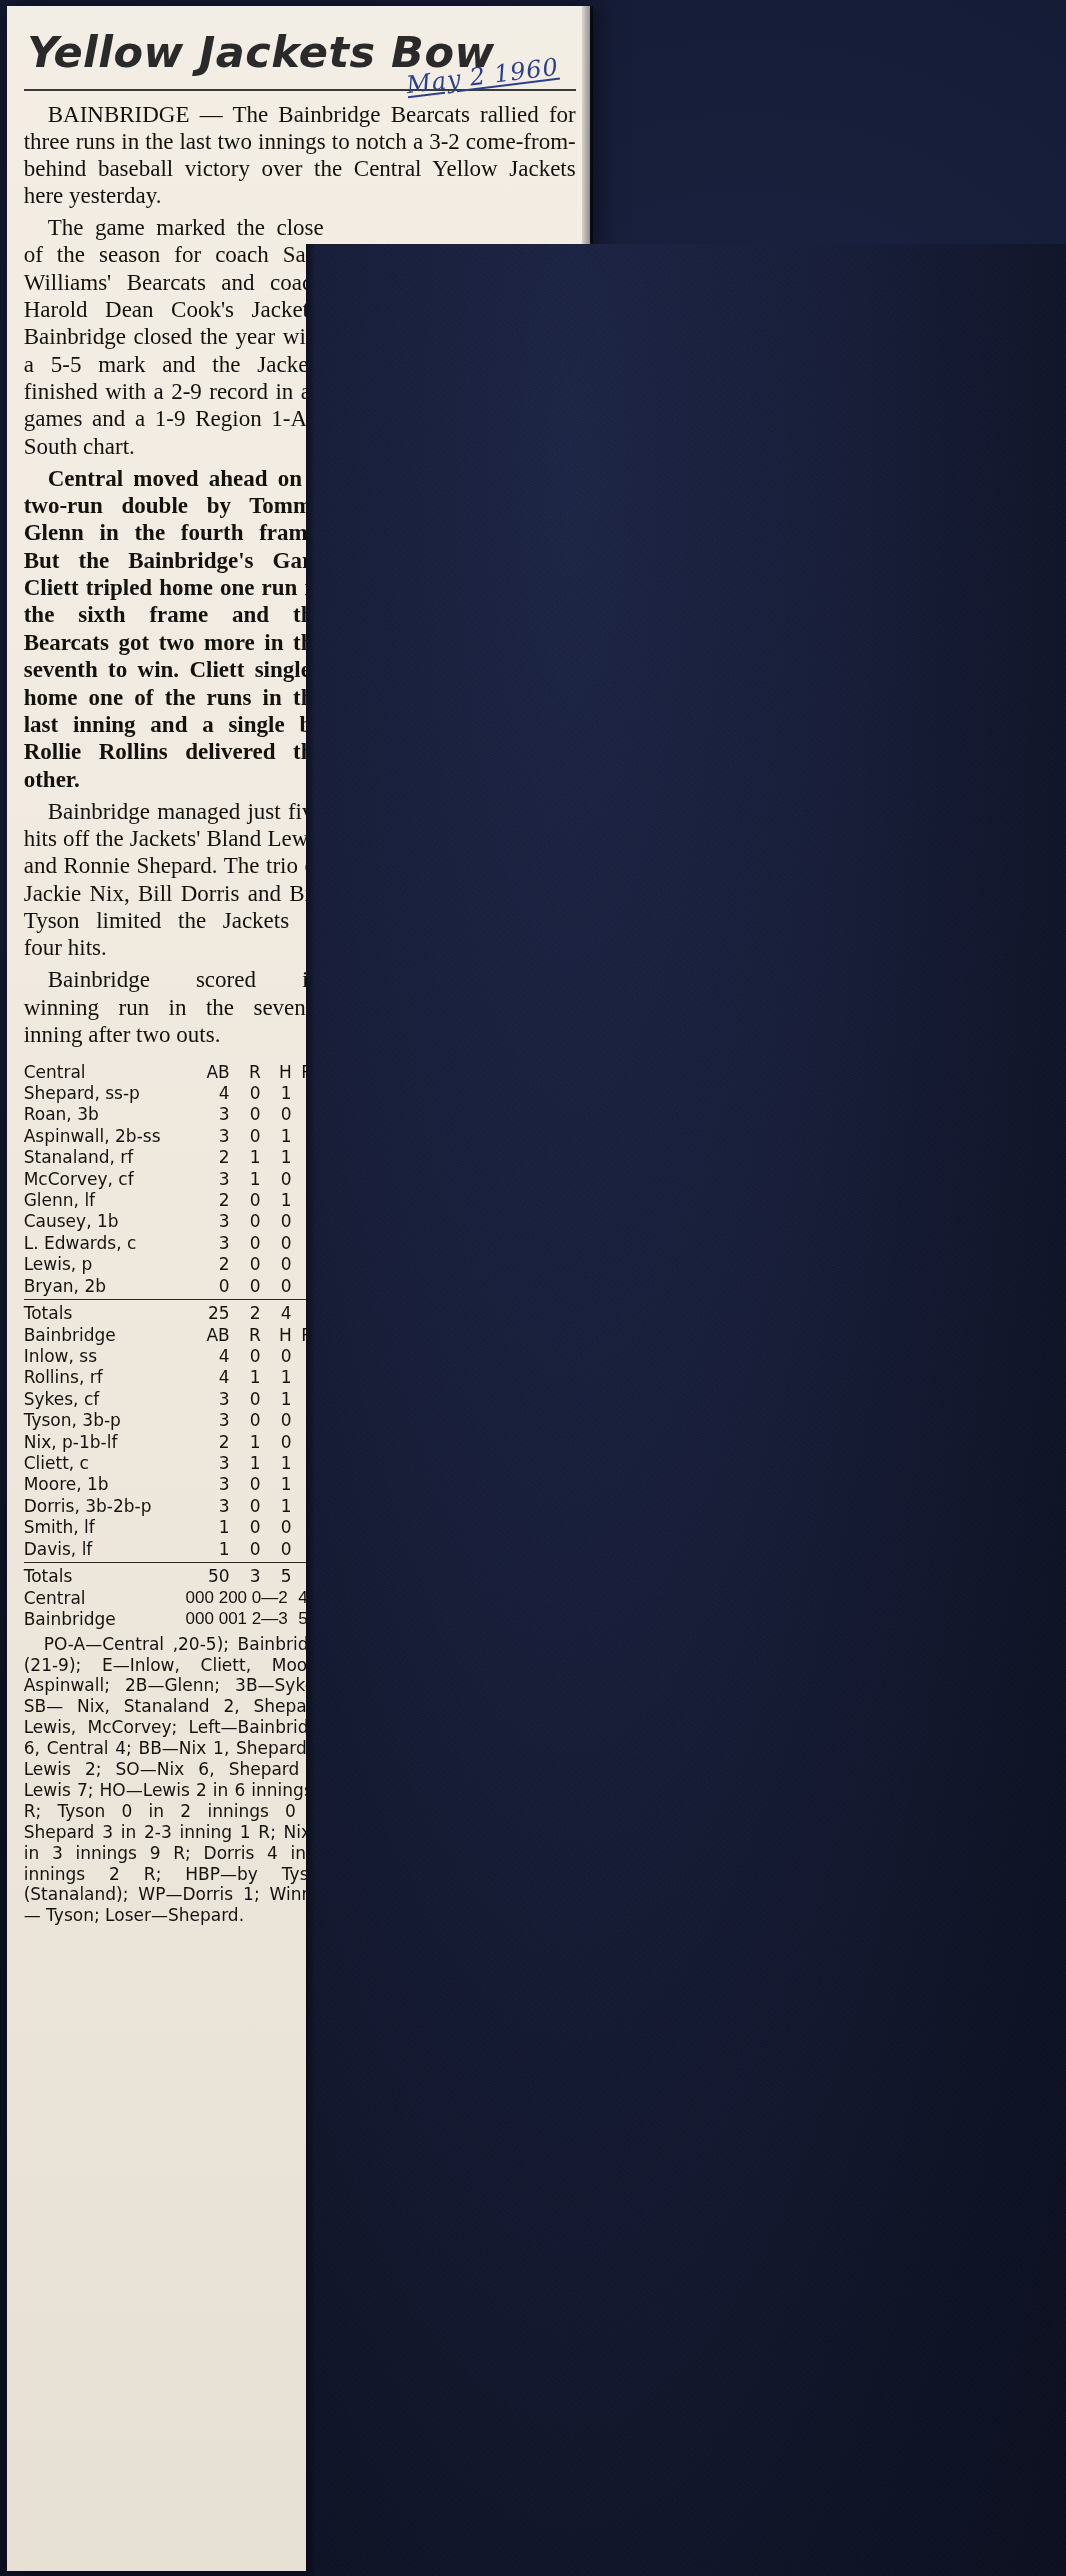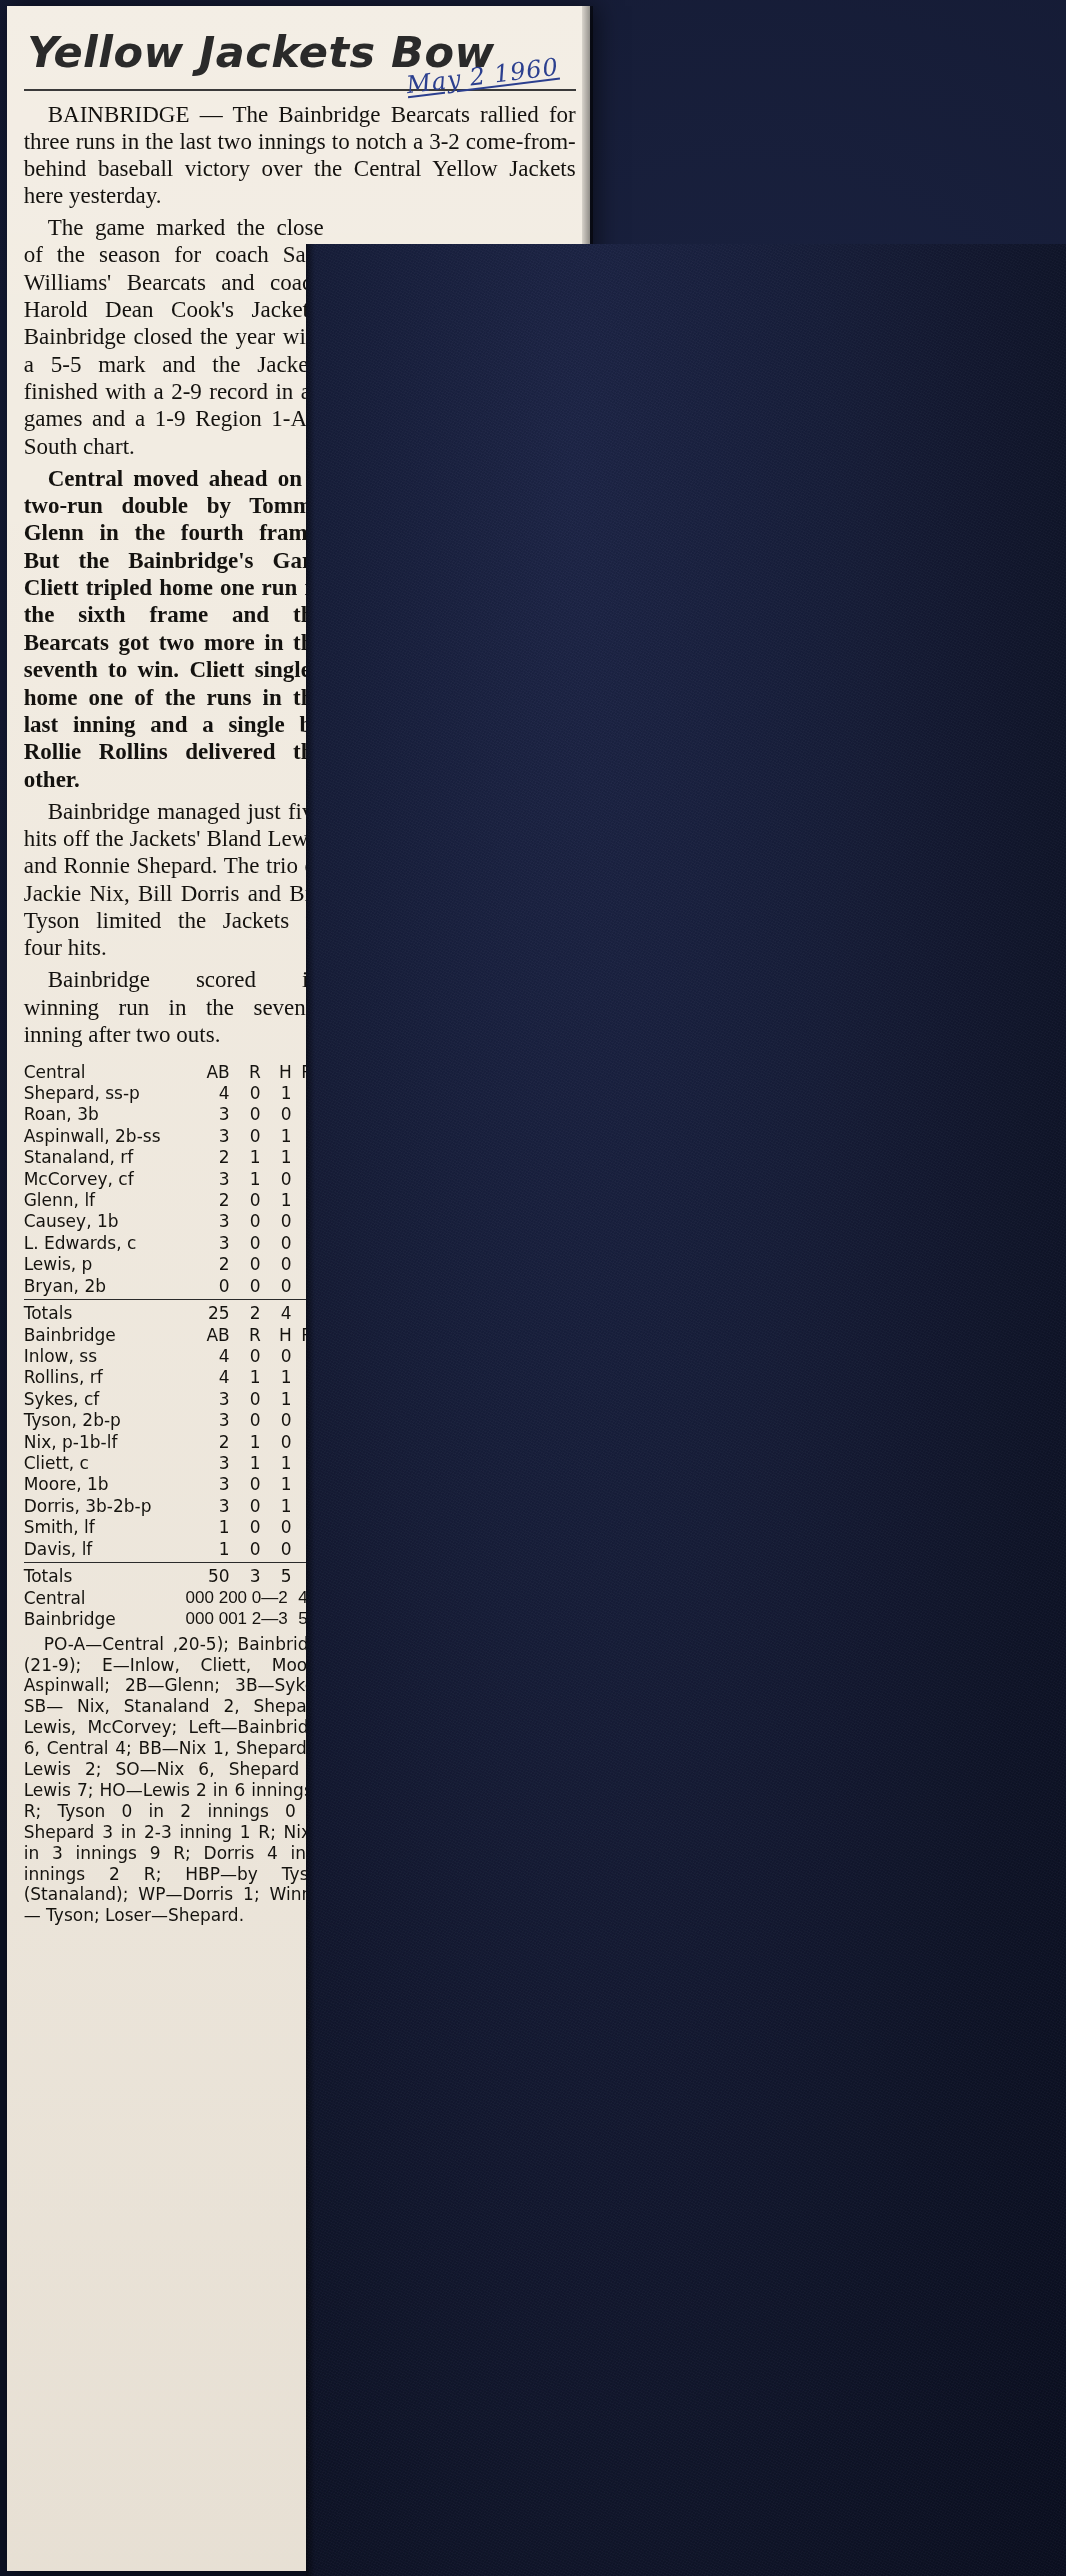--- a/index.html
+++ b/index.html
@@ -347,21 +347,21 @@
                 <td class="num4">1</td>
               </tr>
             <tr>
                 <td class="name">Sykes,  cf</td>
                 <td class="num">3</td>
                 <td class="num">0</td>
                 <td class="num">1</td>
                 <td class="num4">1</td>
               </tr>
             <tr>
-                <td class="name">Tyson,  2b-p</td>
+                <td class="name">Tyson,  3b-p</td>
                 <td class="num">3</td>
                 <td class="num">0</td>
                 <td class="num">0</td>
                 <td class="num4">0</td>
               </tr>
             <tr>
                 <td class="name">Nix,  p-1b-lf</td>
                 <td class="num">2</td>
                 <td class="num">1</td>
                 <td class="num">0</td>

